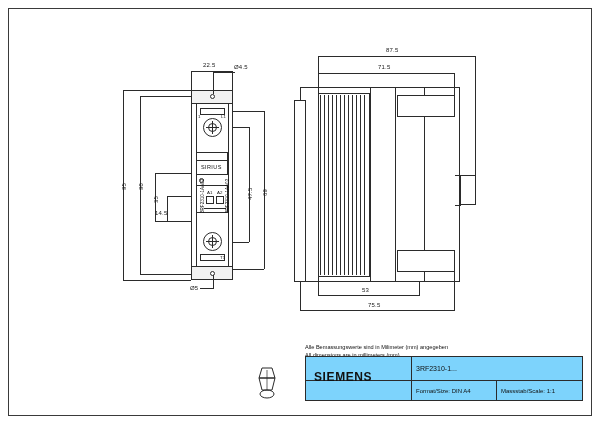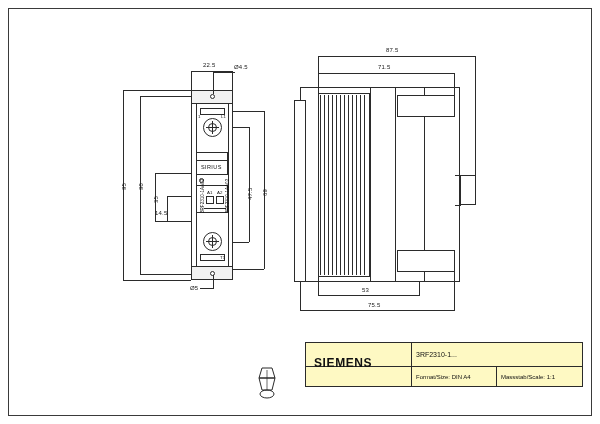--- a/index.html
+++ b/index.html
@@ -59,26 +59,26 @@
     position: absolute;
     border: 1px solid #2b2b2b;
     border-radius: 50%;
     box-sizing: border-box;
     background: #ffffff;
   }
   
   .titleblock {
     position: absolute;
     left: 305px;
-    top: 342px;
+    top: 356px;
     width: 278px;
     height: 45px;
     border: 1px solid #2b2b2b;
     box-sizing: border-box;
-    background: #fef9c3;
+    background: #7dd3fc;
   }
   .tb-vline {
     position: absolute;
     top: 0; bottom: 0;
     width: 1px;
     background: #2b2b2b;
   }
   .tb-hline {
     position: absolute;
     left: 0; right: 0;

